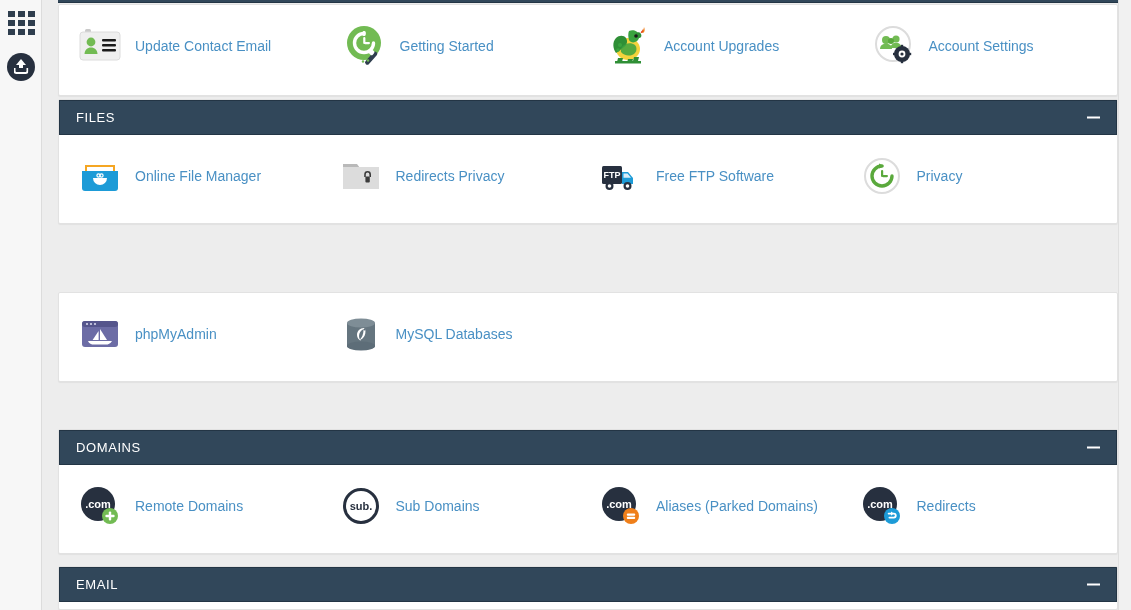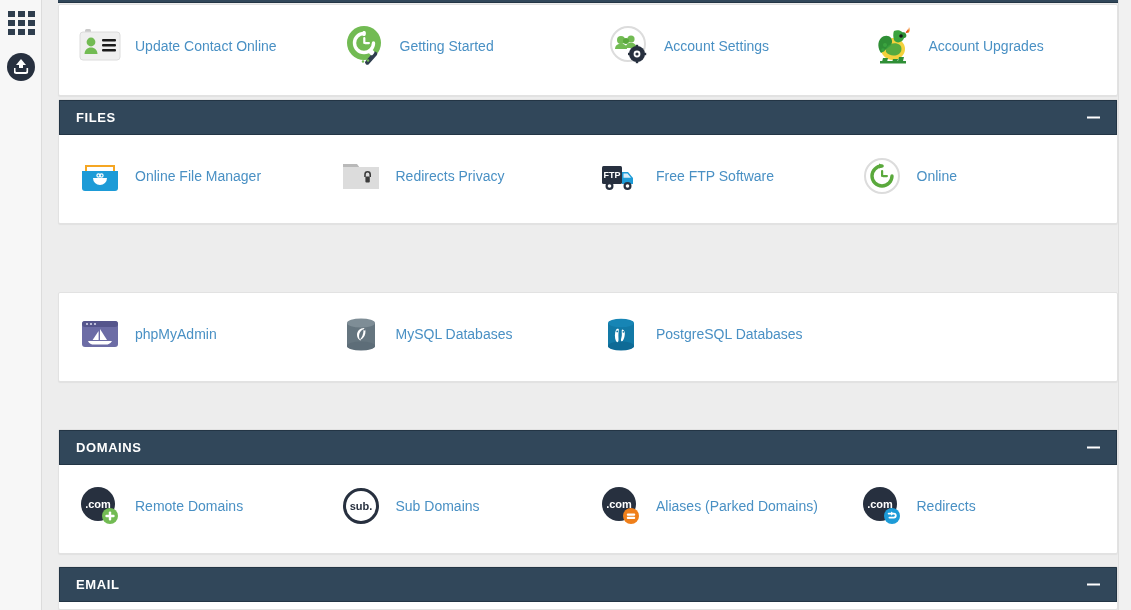--- a/index.html
+++ b/index.html
@@ -84,21 +84,21 @@
     background: #31475a;
     border: 1px solid #233545;
     display: flex; align-items: center;
     padding: 0 14px 0 16px;
     position: relative;
   }
   .card-header .title {
     color: #ffffff;
     font-size: 13px;
     letter-spacing: .6px;
-    font-weight: 700;
+    font-weight: 400;
   }
   .collapse-btn {
     position: absolute; right: 16px; top: 50%; transform: translateY(-50%);
     width: 13px; height: 13px;
     display: flex; align-items: center; justify-content: center;
     cursor: pointer;
   }
   .collapse-btn .minus {
     display: block; width: 13px; height: 2px; background: #ffffff;
   }
@@ -170,62 +170,41 @@
             <svg width="46" height="46" viewBox="0 0 46 46">
               <rect x="8" y="6" width="6" height="4" rx="1.5" fill="#c9c9c9"></rect>
               <rect x="3" y="9" width="40" height="28" rx="3" fill="#efefef" stroke="#dcdcdc" stroke-width="1"></rect>
               <circle cx="14" cy="19" r="4.4" fill="#72bb53"></circle>
               <path d="M7.5 31c0-4 3-6.6 6.5-6.6S20.5 27 20.5 31z" fill="#72bb53"></path>
               <rect x="25" y="16" width="14" height="2.6" rx="1" fill="#1b1b1b"></rect>
               <rect x="25" y="21" width="14" height="2.6" rx="1" fill="#1b1b1b"></rect>
               <rect x="25" y="26" width="14" height="2.6" rx="1" fill="#1b1b1b"></rect>
             </svg>
           </span>
-          <span class="tile-label">Update Contact Online</span>
+          <span class="tile-label">Update Contact Email</span>
         </a>
 
         <a class="tile">
           <span class="tile-icon">
             <svg width="46" height="46" viewBox="0 0 46 46">
               <circle cx="22" cy="20" r="17" fill="#72bb53"></circle>
               <path d="M22 10.5a9.5 9.5 0 1 0 9.5 9.5" fill="none" stroke="#ffffff" stroke-width="3.4" stroke-linecap="round"></path>
               <rect x="20.6" y="8" width="3" height="5" rx="1.2" fill="#ffffff"></rect>
               <rect x="21.2" y="14" width="2.2" height="7" rx="1.1" fill="#ffffff"></rect>
               <rect x="22" y="19" width="6" height="2.2" rx="1.1" fill="#ffffff"></rect>
               <g>
                 <rect x="27" y="27" width="4.5" height="16" rx="2.2" transform="rotate(42 29 35)" fill="#2f3e4e"></rect>
                 <rect x="27.5" y="27" width="4.5" height="5" rx="1.6" transform="rotate(42 29.7 29.5)" fill="#ffffff"></rect>
                 <circle cx="22.5" cy="33.5" r="1.5" fill="#72bb53"></circle>
                 <circle cx="26" cy="37.5" r="1.2" fill="#72bb53"></circle>
                 <circle cx="21" cy="38.5" r="1.2" fill="#72bb53"></circle>
               </g>
             </svg>
           </span>
           <span class="tile-label">Getting Started</span>
-        </a>
-
-        <a class="tile">
-          <span class="tile-icon">
-            <svg width="46" height="46" viewBox="0 0 46 46">
-              <circle cx="22" cy="21" r="17" fill="none" stroke="#dcdcdc" stroke-width="2"></circle>
-              <circle cx="15" cy="17" r="4" fill="#72bb53"></circle>
-              <path d="M9 26c0-3.4 2.7-5.6 6-5.6s6 2.2 6 5.6z" fill="#72bb53"></path>
-              <circle cx="25" cy="16" r="3.6" fill="#72bb53"></circle>
-              <path d="M19.5 25c0-3.2 2.5-5.2 5.5-5.2s5.5 2 5.5 5.2z" fill="#72bb53"></path>
-              <circle cx="20" cy="18" r="3" fill="#5aa93c"></circle>
-              <circle cx="31" cy="31" r="8" fill="#27303f"></circle>
-              <circle cx="31" cy="31" r="3.4" fill="#ffffff"></circle>
-              <circle cx="31" cy="31" r="1.6" fill="#27303f"></circle>
-              <rect x="29.8" y="21.8" width="2.4" height="3.2" fill="#27303f"></rect>
-              <rect x="29.8" y="37" width="2.4" height="3.2" fill="#27303f"></rect>
-              <rect x="22" y="29.8" width="3.2" height="2.4" fill="#27303f"></rect>
-              <rect x="37" y="29.8" width="3.2" height="2.4" fill="#27303f"></rect>
-            </svg>
-          </span>
-          <span class="tile-label">Account Settings</span>
         </a>
 
         <a class="tile">
           <span class="tile-icon">
             <svg width="46" height="46" viewBox="0 0 46 46">
               <ellipse cx="22" cy="26" rx="12" ry="11" fill="#f4d23c"></ellipse>
               <path d="M10 30c-3-4-4-11 0-15 3-3 8-3 10 0 2 3 1 7-2 9-3 2-6 5-8 6z" fill="#2f8f36"></path>
               <path d="M23 8c4-2 9 0 10 4 1 3-1 6-4 7-2 1-5 0-6-2-1-3-1-7 0-9z" fill="#3aa33f"></path>
               <path d="M30 10c2-1 4-1 5 1s0 4-2 4-4-3-3-5z" fill="#2f8f36"></path>
               <circle cx="30" cy="13" r="1.8" fill="#1a1a1a"></circle>
@@ -236,20 +215,41 @@
               <path d="M28 34h5l-1 4h-5z" fill="#2f8f36"></path>
               <path d="M9 38h26v2.5H9z" fill="#2f8f36"></path>
               <path d="M16 24c3-4 9-5 13-2 2 2 2 6 0 8-4 4-11 3-14-1-.5-2 .3-4 1-5z" fill="#3aa33f" opacity=".85"></path>
               <circle cx="14" cy="22" r="2" fill="#3aa33f"></circle>
               <circle cx="12" cy="27" r="1.8" fill="#3aa33f"></circle>
             </svg>
           </span>
           <span class="tile-label">Account Upgrades</span>
         </a>
 
+        <a class="tile">
+          <span class="tile-icon">
+            <svg width="46" height="46" viewBox="0 0 46 46">
+              <circle cx="22" cy="21" r="17" fill="none" stroke="#dcdcdc" stroke-width="2"></circle>
+              <circle cx="15" cy="17" r="4" fill="#72bb53"></circle>
+              <path d="M9 26c0-3.4 2.7-5.6 6-5.6s6 2.2 6 5.6z" fill="#72bb53"></path>
+              <circle cx="25" cy="16" r="3.6" fill="#72bb53"></circle>
+              <path d="M19.5 25c0-3.2 2.5-5.2 5.5-5.2s5.5 2 5.5 5.2z" fill="#72bb53"></path>
+              <circle cx="20" cy="18" r="3" fill="#5aa93c"></circle>
+              <circle cx="31" cy="31" r="8" fill="#27303f"></circle>
+              <circle cx="31" cy="31" r="3.4" fill="#ffffff"></circle>
+              <circle cx="31" cy="31" r="1.6" fill="#27303f"></circle>
+              <rect x="29.8" y="21.8" width="2.4" height="3.2" fill="#27303f"></rect>
+              <rect x="29.8" y="37" width="2.4" height="3.2" fill="#27303f"></rect>
+              <rect x="22" y="29.8" width="3.2" height="2.4" fill="#27303f"></rect>
+              <rect x="37" y="29.8" width="3.2" height="2.4" fill="#27303f"></rect>
+            </svg>
+          </span>
+          <span class="tile-label">Account Settings</span>
+        </a>
+
       </div>
     </div>
 
     <div class="card" id="card-files" style="top:99px;">
       <div class="card-header">
         <span class="title">FILES</span>
         <span class="collapse-btn">
             <span class="minus"></span>
           </span>
       </div>
@@ -301,21 +301,21 @@
         <a class="tile">
           <span class="tile-icon">
             <svg width="46" height="46" viewBox="0 0 46 46">
               <circle cx="23" cy="23" r="17" fill="none" stroke="#dcdcdc" stroke-width="2"></circle>
               <path d="M23 13a10 10 0 1 0 10 10" fill="none" stroke="#5aa93c" stroke-width="3.4" stroke-linecap="round"></path>
               <path d="M20 10.5l5 2.5-5 2.5z" fill="#5aa93c"></path>
               <rect x="22" y="17" width="2.2" height="7" rx="1.1" fill="#5aa93c"></rect>
               <rect x="23" y="22" width="6" height="2.2" rx="1.1" fill="#5aa93c"></rect>
             </svg>
           </span>
-          <span class="tile-label">Online</span>
+          <span class="tile-label">Privacy</span>
         </a>
 
       </div>
     </div>
 
     <div class="card" id="card-databases" style="top:292px;">
       <div class="card-body">
 
         <a class="tile">
           <span class="tile-icon">
@@ -342,35 +342,20 @@
               <ellipse cx="23" cy="12" rx="14" ry="4.5" fill="#7e8d96"></ellipse>
               <path d="M26 18c-3 1-5 4-5 7 0 2 1 4 2 5-2-1-4-3-4-6 0-4 3-7 7-7-0 0 0 1 0 1z" fill="#ffffff"></path>
               <path d="M27 17.5c1 3 .5 7-2 9.5-1.5 1.5-3 2-3.5 2 2.5-2.5 4-6 4-9.5 0-1 .5-2 1.5-2z" fill="#ffffff"></path>
               <circle cx="26.6" cy="18.6" r="0.9" fill="#5d6d78"></circle>
             </svg>
           </span>
           <span class="tile-label">MySQL Databases</span>
         </a>
 
 
-        <a class="tile">
-          <span class="tile-icon">
-            <svg width="46" height="46" viewBox="0 0 46 46">
-              <ellipse cx="23" cy="35" rx="13" ry="4" fill="#0e6a96"></ellipse>
-              <rect x="10" y="12" width="26" height="23" fill="#1279a6"></rect>
-              <ellipse cx="23" cy="35" rx="13" ry="4.5" fill="#0e6a96"></ellipse>
-              <ellipse cx="23" cy="12" rx="13" ry="4.2" fill="#1785b5"></ellipse>
-              <path d="M18 19c-1.5 3-1.5 8 0 11 .6 1.2 1.6 1.6 2.2 .6 .6-1 .2-4 .2-6 0-2.4 .4-5 .4-6.4-.8-.8-2.2-.6-2.8 .8z" fill="#ffffff"></path>
-              <path d="M24 18.4c1.6 .2 2.6 1.4 2.8 3.4 .2 2.6-.6 6-2 8-.6 .8-1.6 .6-1.8-.4-.2-1.4 .6-3 .8-5 .2-2.2-.4-4.4 .2-6z" fill="#ffffff"></path>
-              <circle cx="19.2" cy="20.4" r="0.9" fill="#1279a6"></circle>
-              <circle cx="25.4" cy="20.8" r="0.9" fill="#1279a6"></circle>
-            </svg>
-          </span>
-          <span class="tile-label">PostgreSQL Databases</span>
-        </a>
 
       </div>
     </div>
 
     <div class="card" id="card-domains" style="top:429px;">
       <div class="card-header">
         <span class="title">DOMAINS</span>
         <span class="collapse-btn">
             <span class="minus"></span>
           </span>

